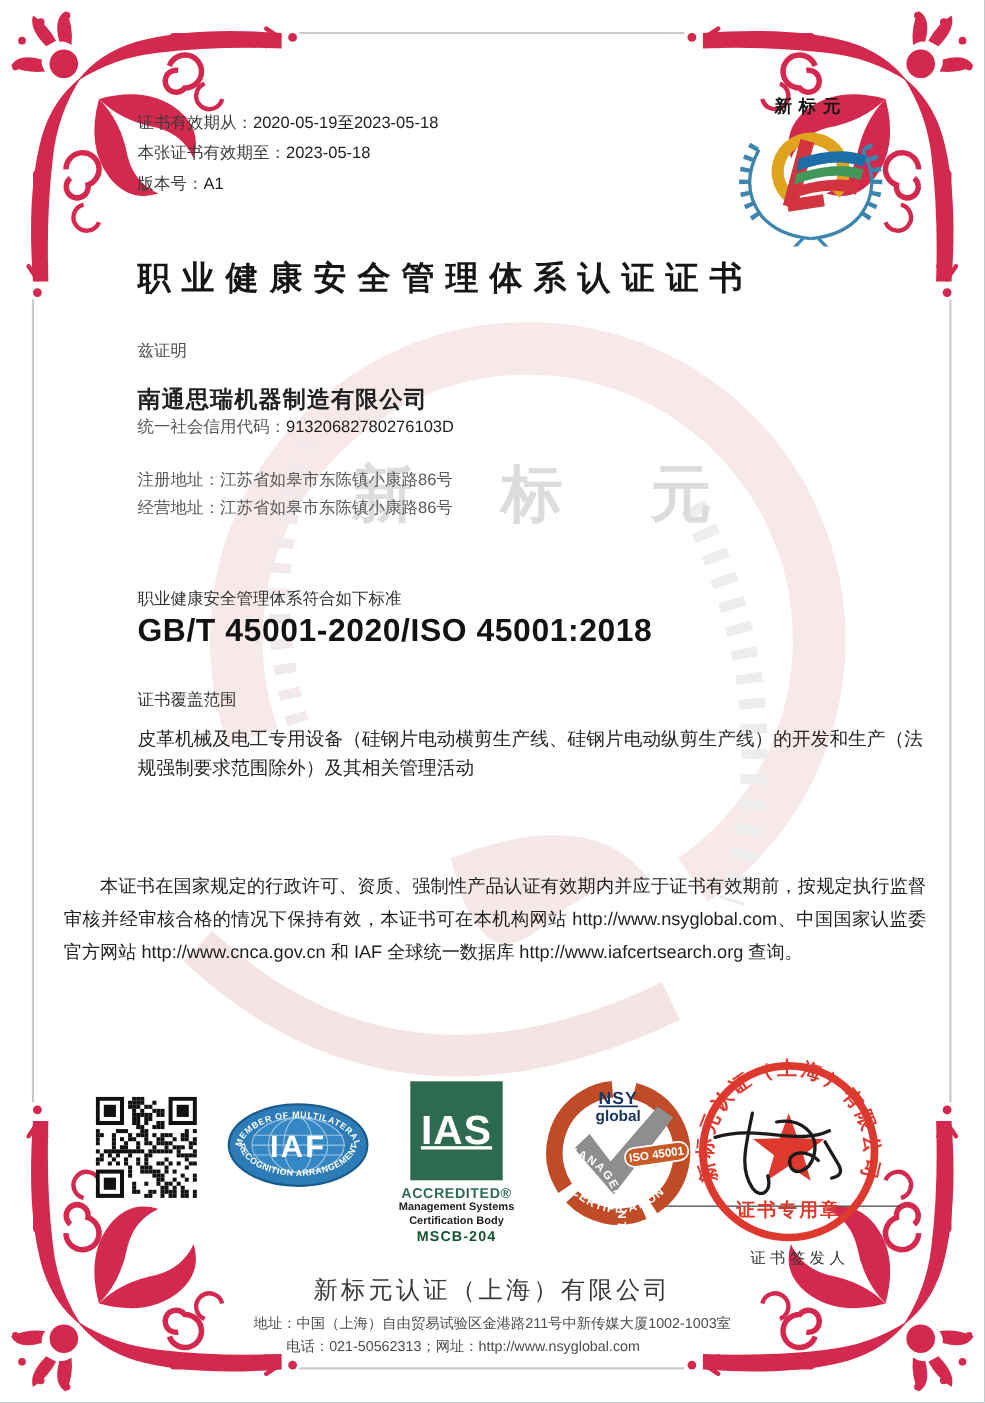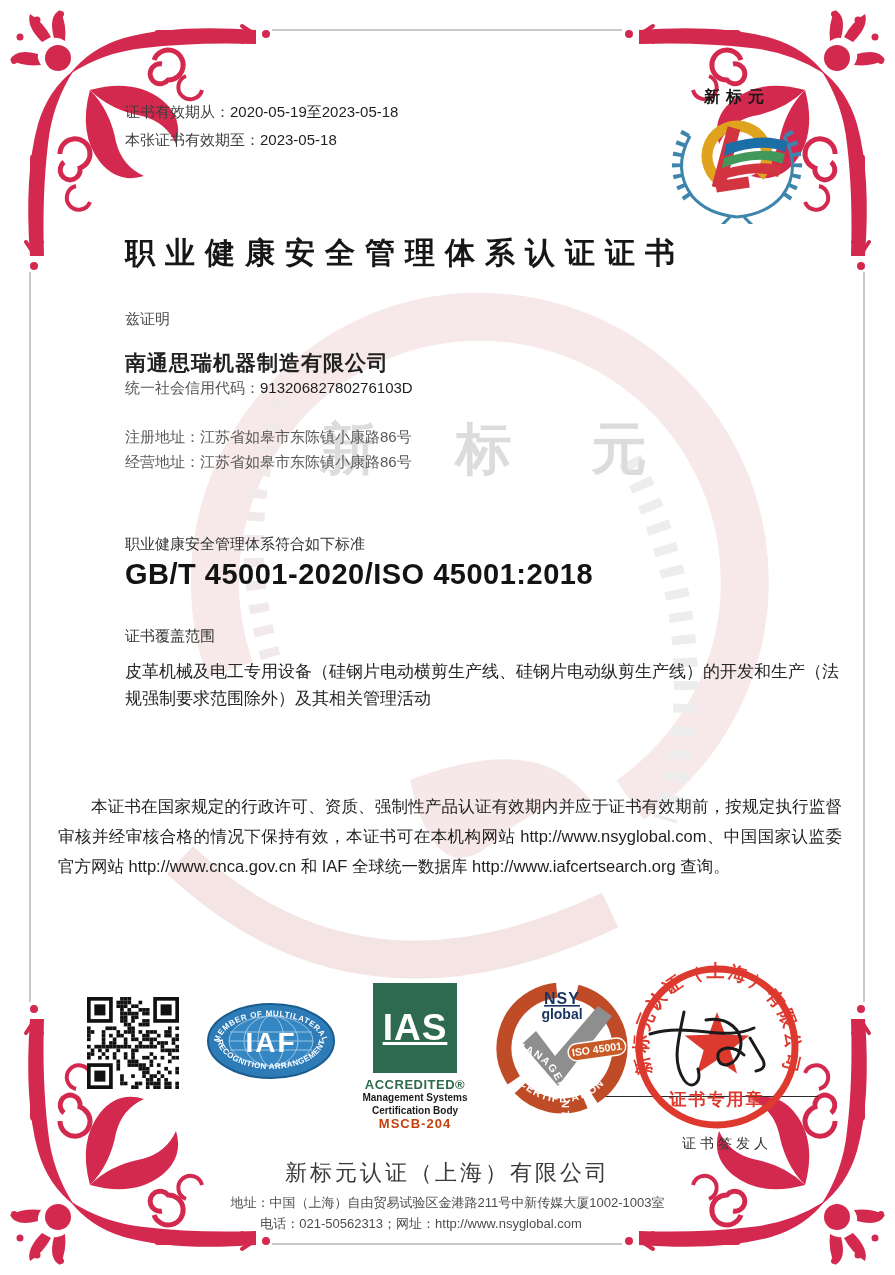--- a/index.html
+++ b/index.html
@@ -19,21 +19,21 @@
   .std-code{font-size:29px;font-weight:bold;color:#131313;letter-spacing:.5px;white-space:nowrap;}
   .scope-text{font-size:17px;color:#262626;line-height:27px;}
   .note-text{font-size:16.5px;color:#1e1e1e;line-height:30px;text-align:justify;text-indent:2em;}
   .gray-line{background:#c9c9c9;}
   .corner{color:#d4294e;}
   
   .ias-box{width:84px;height:90px;background:#2e6a50;color:#fff;display:flex;align-items:center;justify-content:center;font-weight:bold;font-size:37px;letter-spacing:1px;text-decoration:underline;}
   .ias-text{width:130px;text-align:center;line-height:13px;}
   .ias-acc{color:#2e6a50;font-weight:bold;font-size:13px;letter-spacing:.5px;}
   .ias-sm{color:#1c1c1c;font-weight:bold;font-size:10px;}
-  .ias-code{color:#c2410c;font-weight:bold;font-size:13px;letter-spacing:1px;}
+  .ias-code{color:#14532d;font-weight:bold;font-size:13px;letter-spacing:1px;}
   .signer{font-size:14px;color:#333;letter-spacing:4px;}
   .sig-line{background:#2b2b2b;height:1px;}
   
   .footer-org{font-size:22px;color:#3a3a3a;letter-spacing:3px;text-align:center;}
   .footer-sm{font-size:13px;color:#4c4c4c;text-align:center;line-height:22px;}
   
   .wm-brand{font-size:56px;font-weight:bold;color:#dcdcdc;letter-spacing:32px;white-space:nowrap;}
 </style>
 </head>
 <body>
@@ -169,20 +169,23 @@
   <div class="abs z1 gray-line" style="left:272px;top:1243px;width:350px;height:2px;"></div>
   <div class="abs z1 gray-line" style="left:29px;top:272px;width:2px;height:730px;"></div>
   <div class="abs z1 gray-line" style="left:863px;top:272px;width:2px;height:730px;"></div>
 
   <div class="abs z2" style="left:125px;top:98px;">
     <div class="meta-line">
       <span>证书有效期从：</span><span class="val">2020-05-19至2023-05-18</span>
     </div>
     <div class="meta-line">
       <span>本张证书有效期至：</span><span class="val">2023-05-18</span>
+    </div>
+    <div class="meta-line">
+      <span>版本号：</span><span class="val">A1</span>
     </div>
   </div>
 
   <svg class="abs z2" style="left:652px;top:84px;" width="170" height="140" viewBox="0 0 170 140">
     <text x="85" y="18" text-anchor="middle" font-size="16" font-weight="bold" letter-spacing="6" fill="#161616">新标元</text>
     <g>
       <path d="M 38,52 Q 20,85 40,112 Q 55,130 85,133" fill="none" stroke="#3d85ad" stroke-width="3"></path>
       <path d="M 34,48 Q 13,85 38,117" fill="none" stroke="#3d85ad" stroke-width="9" stroke-dasharray="4 7"></path>
       <path d="M 132,52 Q 150,85 130,112 Q 115,130 85,133" fill="none" stroke="#3d85ad" stroke-width="3"></path>
       <path d="M 136,48 Q 157,85 132,117" fill="none" stroke="#3d85ad" stroke-width="9" stroke-dasharray="4 7"></path>

